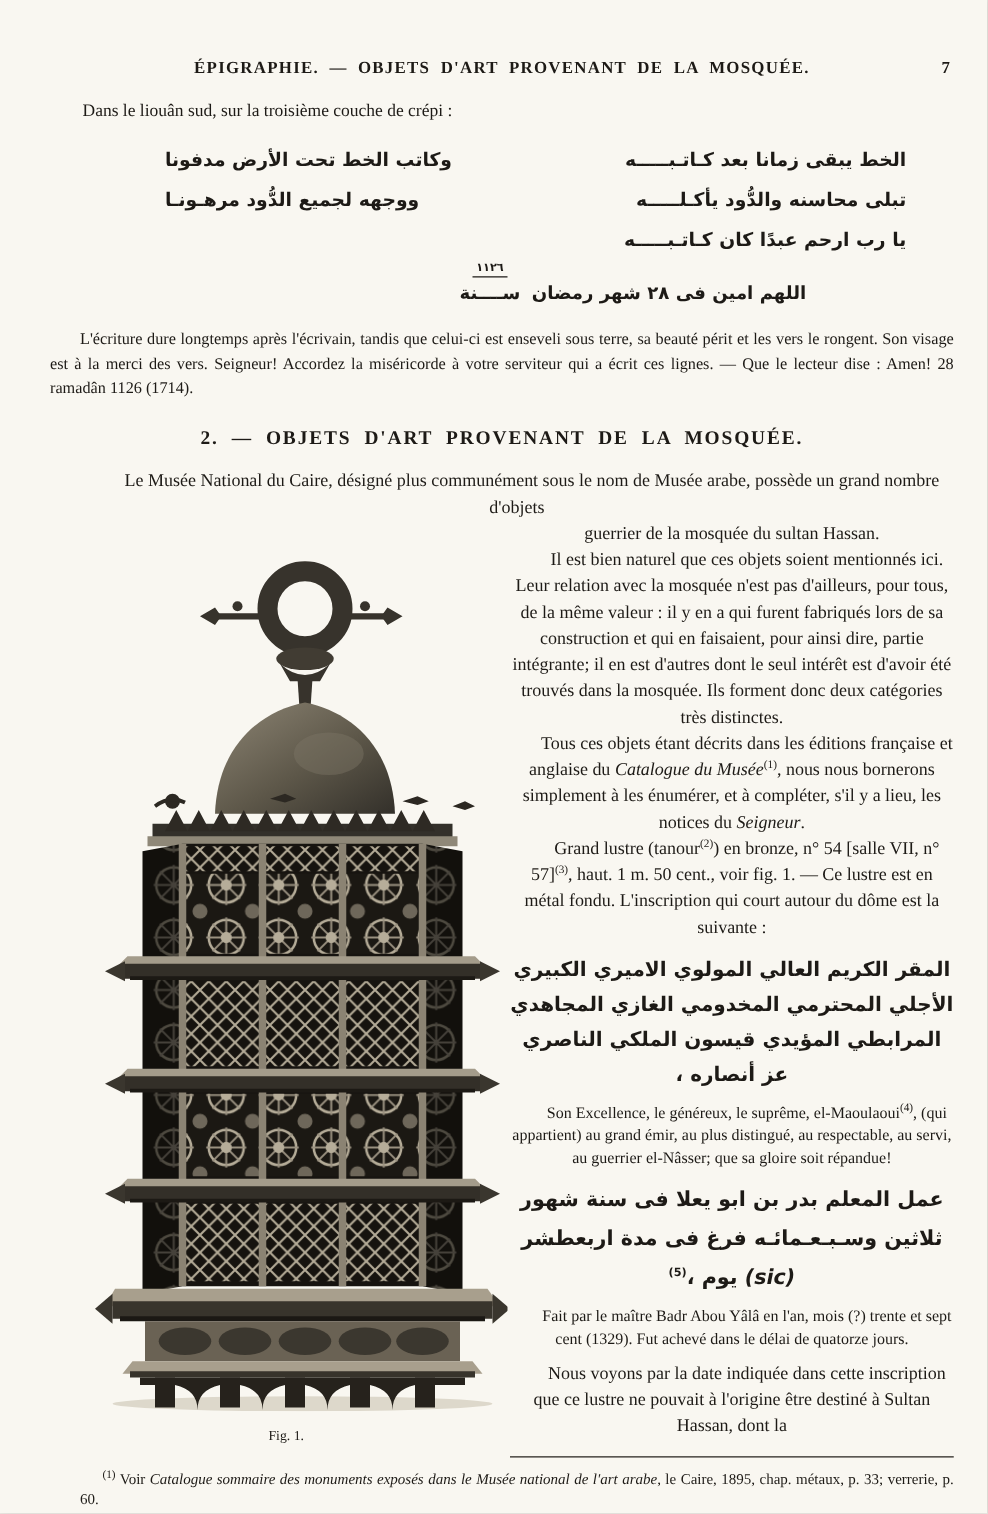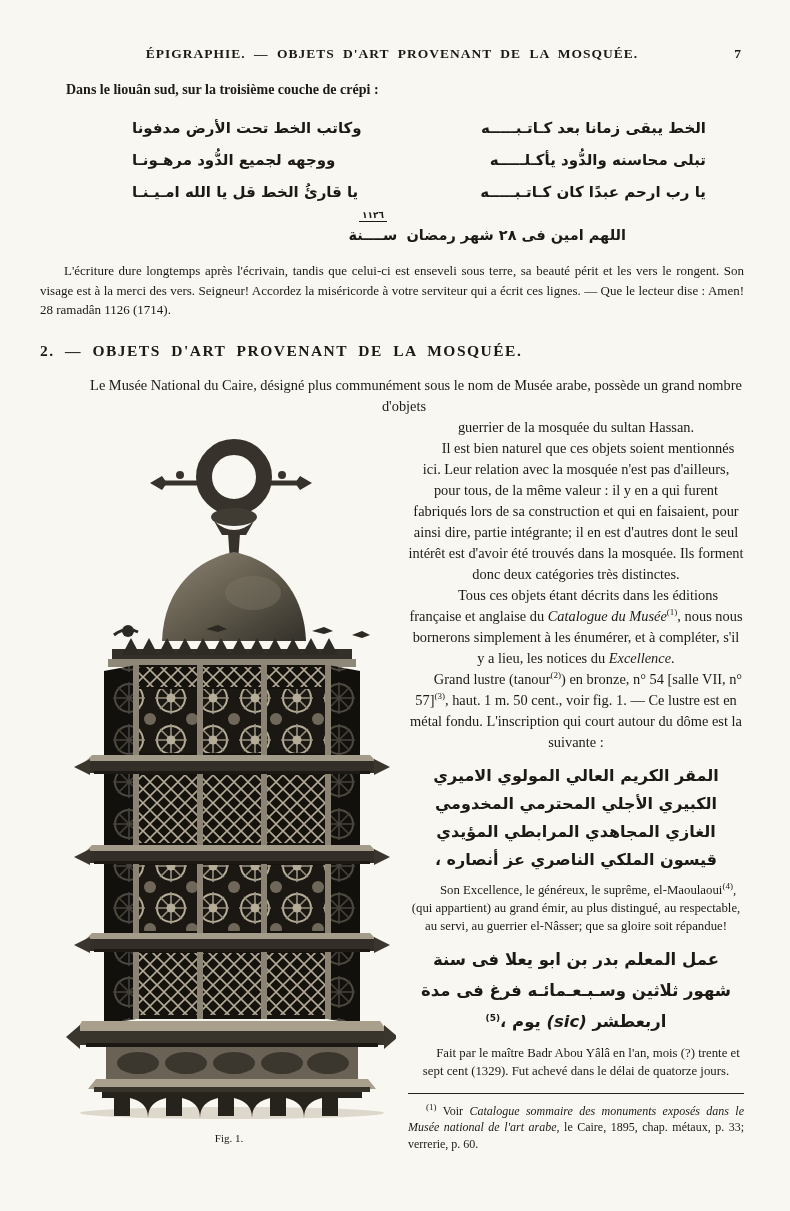--- a/index.html
+++ b/index.html
@@ -1,54 +1,54 @@
 <!DOCTYPE html>
 <html lang="fr"><head>
 <meta charset="utf-8">
 <style>
   html,body{margin:0;padding:0;background:#d9d6cf;}
   .page{
     width:790px;height:1211px;box-sizing:border-box;position:relative;
     margin:0 auto;background:#f9f7f1;color:#1d1a16;overflow:hidden;
-    padding:46px 46px 0 40px;
+    padding:46px 27px 0 40px;
     font-family:"Liberation Serif", serif;
     box-shadow:0 0 8px rgba(0,0,0,.25);
   }
   
   .running-head{position:relative;text-align:center;font-weight:bold;
     font-size:13.5px;letter-spacing:1px;word-spacing:4px;}
   .folio{position:absolute;right:2px;top:0;font-weight:bold;font-size:13.5px;}
   
-  .intro-line{margin-top:20px;font-size:14px;font-weight:bold;text-indent:26px;}
+  .intro-line{margin-top:20px;font-size:14px;font-weight:normal;text-indent:26px;}
   
   .verses{direction:rtl;margin:8px 38px 0 92px;
     font-family:"DejaVu Sans", sans-serif;font-weight:bold;font-size:15px;}
   .verse-row{display:flex;justify-content:space-between;gap:44px;line-height:32px;}
   .hemi{white-space:nowrap;}
   .date-line{direction:rtl;text-align:right;padding-right:118px;
     font-family:"DejaVu Sans", sans-serif;font-weight:bold;font-size:14.5px;
     margin-top:3px;line-height:26px;}
   .year-stack{display:inline-flex;flex-direction:column;align-items:center;
     vertical-align:bottom;margin-right:4px;}
   .year-over{font-size:9px;line-height:9px;border-bottom:1.5px solid #1d1a16;padding:0 3px 1px;}
   
   .epitaph-trans{font-size:13px;line-height:19.5px;text-align:justify;
     margin:13px 0 0 0;text-indent:24px;}
   
-  .section-heading{text-align:left;font-weight:bold;font-size:15.5px;
+  .section-heading{text-align:center;font-weight:bold;font-size:15.5px;
     letter-spacing:1.5px;word-spacing:5px;margin:22px 0 15px;}
   
   .article{margin-left:24px;font-size:14.4px;line-height:21px;text-align:justify;}
   .article p{margin:0;text-indent:24px;text-align:center;}
   .article p.noindent{text-indent:0;}
   sup{font-size:9px;line-height:0;vertical-align:super;letter-spacing:0;}
   em{}
   
   .fig{float:left;width:330px;margin:6px 14px 0 0;}
-  .fig figure{margin:2px;}
+  .fig figure{margin:12px;}
   .fig figcaption{text-align:center;font-size:11px;margin-top:3px;}
   
   .lustre-intro{margin-top:14px;}
   .ar-block{direction:rtl;text-align:right;text-indent:0 !important;
     font-family:"DejaVu Sans", sans-serif;font-weight:bold;
     font-size:16px;line-height:28px;margin:9px 0 7px !important;}
   .ar-block2{font-size:16.5px;line-height:31px;}
   .small-trans{font-size:12.8px;line-height:18px;text-indent:20px;margin:4px 0 9px !important;}
   
   .fn-rule{border:0;border-top:1.3px solid #26231e;margin:13px 0 9px;}
@@ -70,21 +70,20 @@
     <div class="verse-row">
       <span class="hemi">الخط يبقى زمانا بعد كـاتـبـــــه</span>
       <span class="hemi">وكاتب الخط تحت الأرض مدفونا</span>
     </div>
     <div class="verse-row">
       <span class="hemi">تبلى محاسنه والدُّود يأكـلـــــه</span>
       <span class="hemi">ووجهه لجميع الدُّود مرهـونـا</span>
     </div>
     <div class="verse-row">
       <span class="hemi">يا رب ارحم عبدًا كان كـاتـبـــــه</span>
-      <span class="hemi">يا قارئُ الخط قل يا الله امـيـنـا</span>
     </div>
   </div>
 
   <div class="date-line">
     <span>اللهم امين فى ٢٨ شهر رمضان</span>
     <span class="year-stack">
       <span class="year-over">١١٢٦</span>
       <span>ســــنة</span>
     </span>
   </div>
@@ -218,33 +217,34 @@
             <rect x="256" y="667" width="16" height="24" fill="#26221c"></rect>
             <path d="M64,673 q18,4 18,20 q0,-16 18,-20 z M116,673 q18,4 18,20 q0,-16 18,-20 z M168,673 q18,4 18,20 q0,-16 18,-20 z M220,673 q18,4 18,20 q0,-16 18,-20 z" fill="#26221c"></path>
           </g>
         </svg>
         <figcaption>Fig. 1.</figcaption>
       </figure>
     </div>
 
     <p class="noindent">guerrier de la mosquée du sultan Hassan.</p>
     <p>Il est bien naturel que ces objets soient mentionnés ici. Leur relation avec la mosquée n'est pas d'ailleurs, pour tous, de la même valeur : il y en a qui furent fabriqués lors de sa construction et qui en faisaient, pour ainsi dire, partie intégrante; il en est d'autres dont le seul intérêt est d'avoir été trouvés dans la mosquée. Ils forment donc deux catégories très distinctes.</p>
-    <p><span>Tous ces objets étant décrits dans les éditions française et anglaise du </span><em>Catalogue du Musée</em><sup>(1)</sup><span>, nous nous bornerons simplement à les énumérer, et à compléter, s'il y a lieu, les notices du </span><em>Excellence</em><span>.</span></p>
+    <p><span>Tous ces objets étant décrits dans les éditions française et anglaise du </span><em>Catalogue du Musée</em><sup>(1)</sup><span>, nous nous bornerons simplement à les énumérer, et à compléter, s'il y a lieu, les notices du </span><em>Seigneur</em><span>.</span></p>
 
     <p class="lustre-intro"><span>Grand lustre (tanour</span><sup>(2)</sup><span>) en bronze, n° 54 [salle VII, n° 57]</span><sup>(3)</sup><span>, haut. 1 m. 50 cent., voir fig. 1. — Ce lustre est en métal fondu. L'inscription qui court autour du dôme est la suivante :</span></p>
 
     <p class="ar-block">المقر الكريم العالي المولوي الاميري الكبيري الأجلي المحترمي المخدومي الغازي المجاهدي المرابطي المؤيدي قيسون الملكي الناصري عز أنصاره ،</p>
 
     <p class="small-trans"><span>Son Excellence, le généreux, le suprême, el-Maoulaoui</span><sup>(4)</sup><span>, (qui appartient) au grand émir, au plus distingué, au respectable, au servi, au guerrier el-Nâsser; que sa gloire soit répandue!</span></p>
 
 
     <p class="ar-block ar-block2"><span>عمل المعلم بدر بن ابو يعلا فى سنة شهور ثلاثين وسـبـعـمائـه فرغ فى مدة اربعطشر </span><em>(sic)</em><span> يوم ،</span><sup>(5)</sup></p>
 
     <p class="small-trans">Fait par le maître Badr Abou Yâlâ en l'an, mois (?) trente et sept cent (1329). Fut achevé dans le délai de quatorze jours.</p>
 
+    <p>Nous voyons par la date indiquée dans cette inscription que ce lustre ne pouvait à l'origine être destiné à Sultan Hassan, dont la</p>
 
     <hr class="fn-rule">
 
     <div class="footnotes">
       <p><sup>(1)</sup><span> Voir </span><em>Catalogue sommaire des monuments exposés dans le Musée national de l'art arabe</em><span>, le Caire, 1895, chap. métaux, p. 33; verrerie, p. 60.</span></p>
 
     </div>
   </div>
 
 </div>

